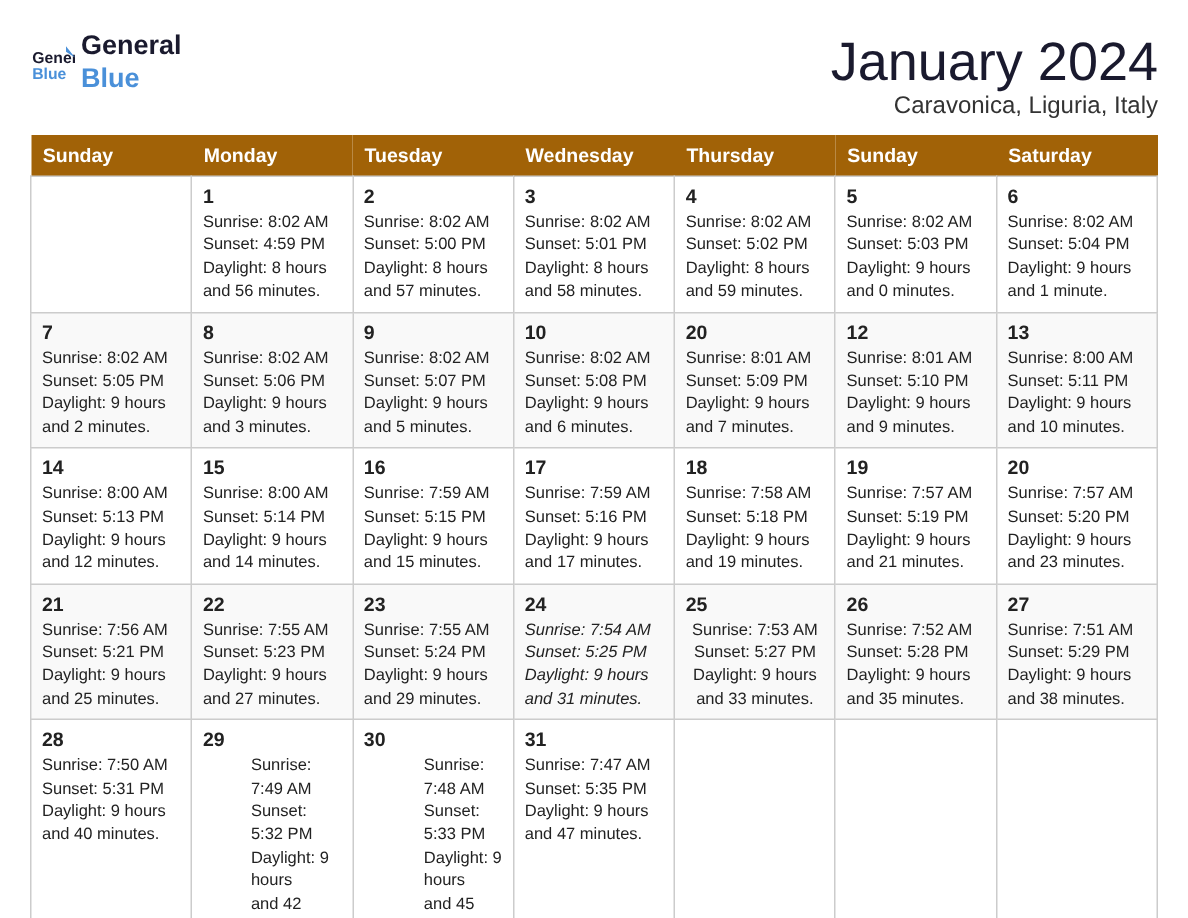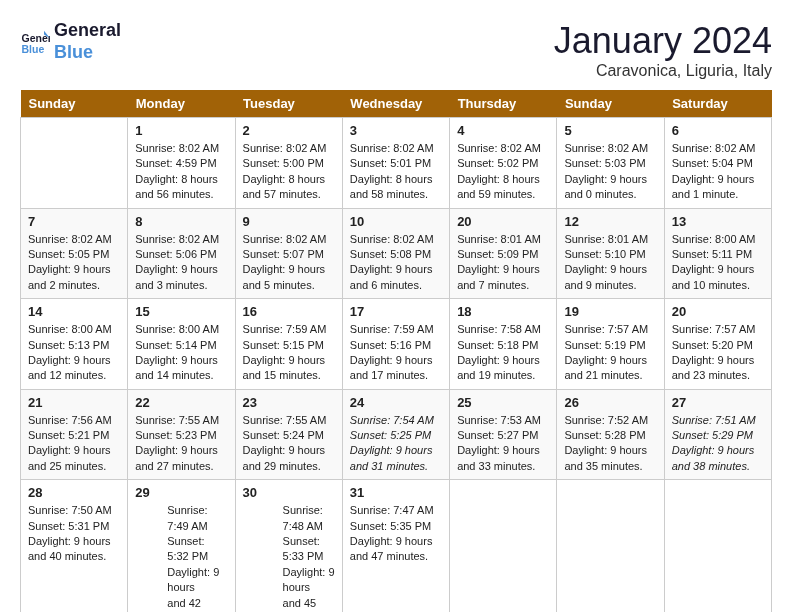--- a/index.html
+++ b/index.html
@@ -282,35 +282,35 @@
         </td>
         <td>
           <span class="day-num">24</span>
           <div class="day-info" style="white-space: pre-line; font-style: italic;">Sunrise: 7:54 AM
 Sunset: 5:25 PM
 Daylight: 9 hours
 and 31 minutes.</div>
         </td>
         <td>
           <span class="day-num">25</span>
-          <div class="day-info" style="white-space: pre-line;">Sunrise: 7:53 AM
+          <div class="day-info" style="white-space: pre-line; text-align: center;">Sunrise: 7:53 AM
 Sunset: 5:27 PM
 Daylight: 9 hours
 and 33 minutes.</div>
         </td>
         <td>
           <span class="day-num">26</span>
           <div class="day-info" style="white-space: pre-line;">Sunrise: 7:52 AM
 Sunset: 5:28 PM
 Daylight: 9 hours
 and 35 minutes.</div>
         </td>
         <td>
           <span class="day-num">27</span>
-          <div class="day-info" style="white-space: pre-line; font-style: italic;">Sunrise: 7:51 AM
+          <div class="day-info" style="white-space: pre-line;">Sunrise: 7:51 AM
 Sunset: 5:29 PM
 Daylight: 9 hours
 and 38 minutes.</div>
         </td>
       </tr>
       <tr>
         <td>
           <span class="day-num">28</span>
           <div class="day-info" style="white-space: pre-line;">Sunrise: 7:50 AM
 Sunset: 5:31 PM

